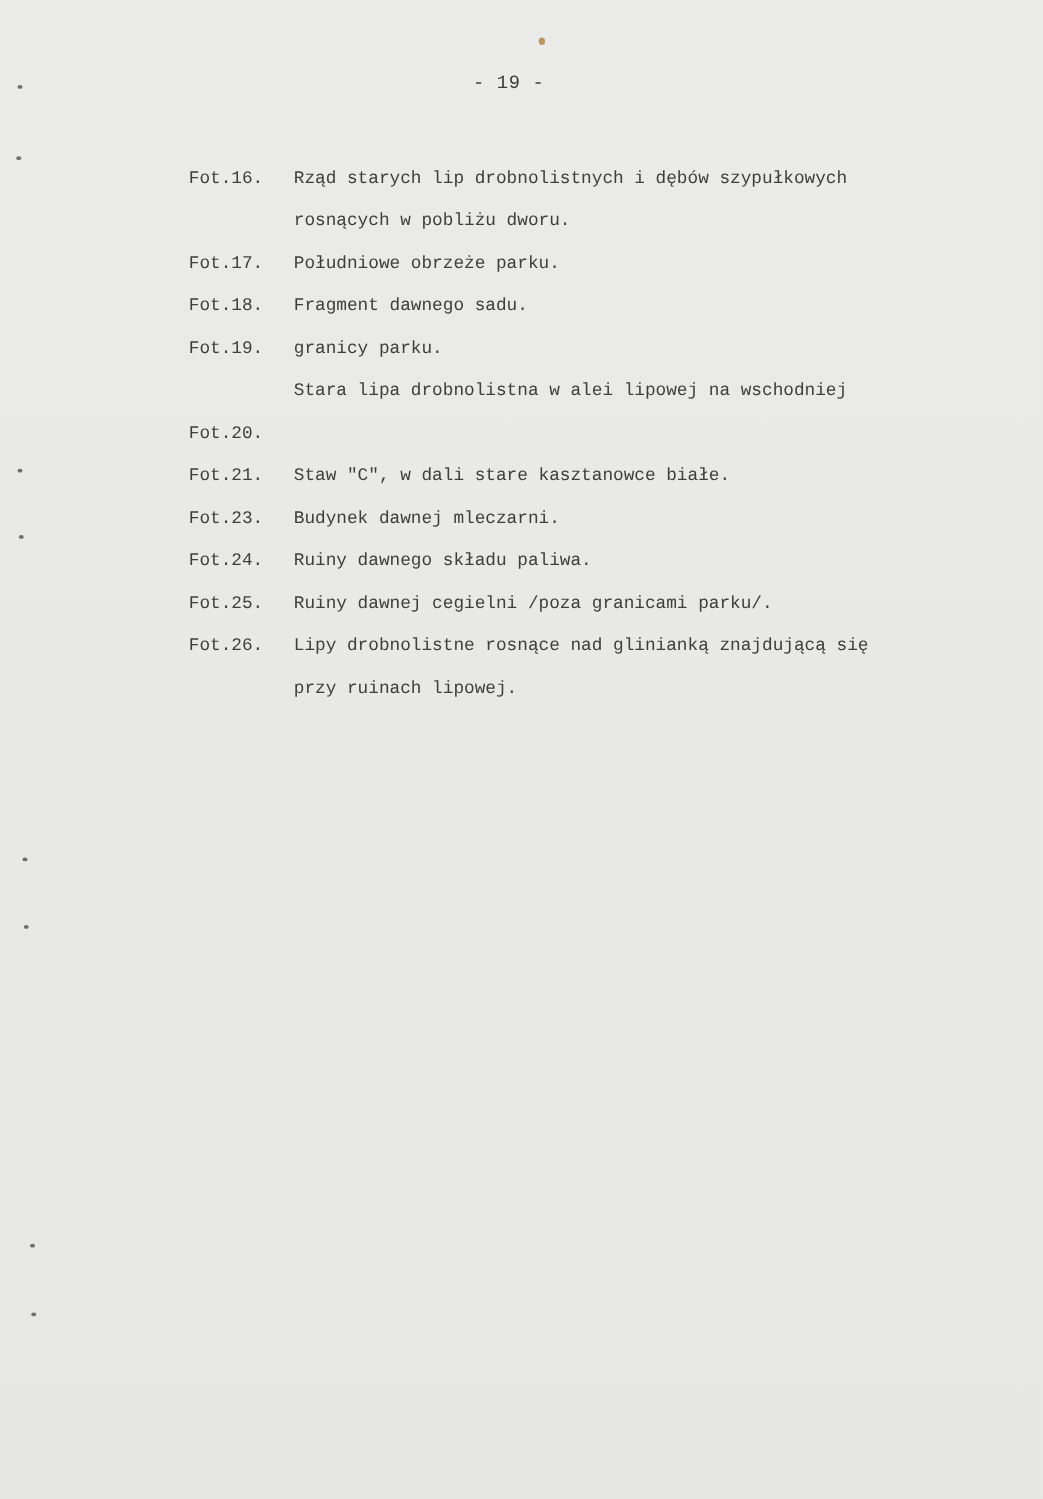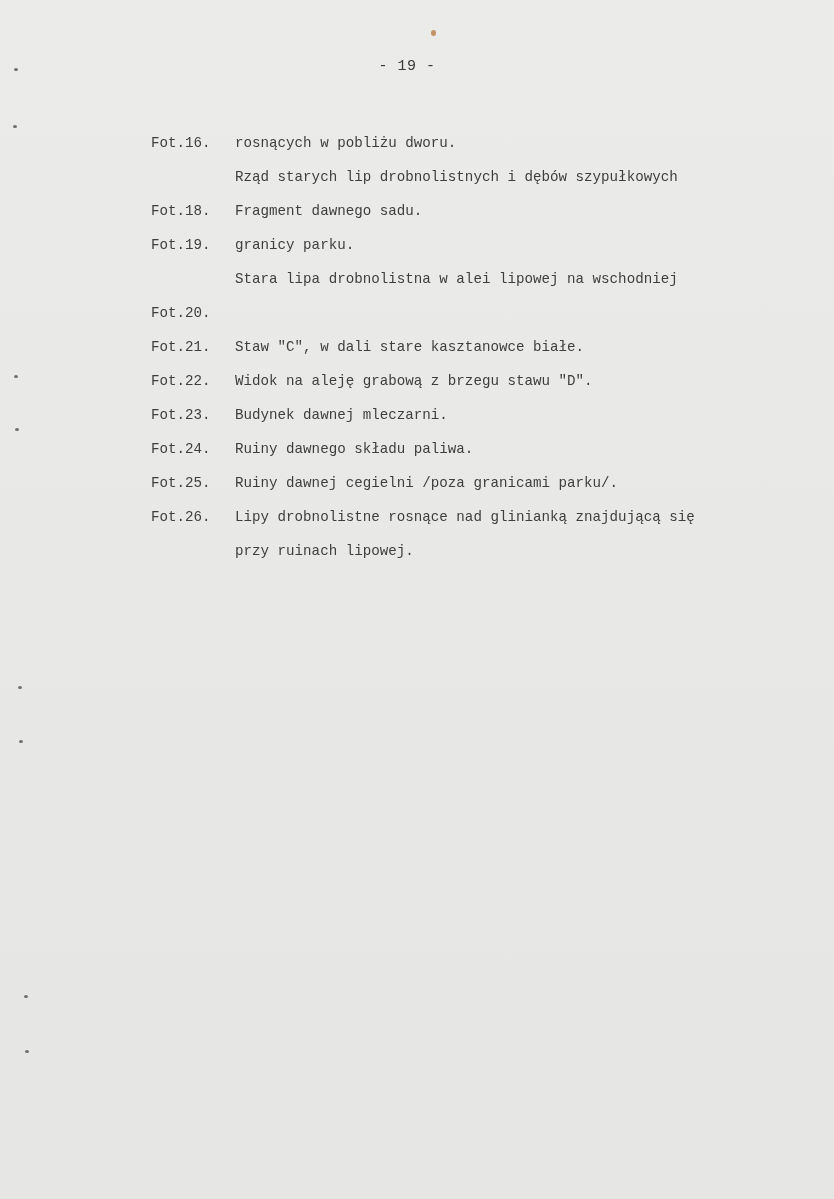--- a/index.html
+++ b/index.html
@@ -92,25 +92,31 @@
   <div class="punch" style="left:24px; top:995px;"></div>
   <div class="punch" style="left:25px; top:1050px;"></div>
 
   <div class="page-number">- 19 -</div>
 
   <div class="captions">
 
     <div class="entry">
       <span class="label">Fot.16.</span>
       <span class="text">
+        <span class="line">Rząd starych lip drobnolistnych i dębów szypułkowych</span>
         <span class="line">rosnących w pobliżu dworu.</span>
-        <span class="line">Rząd starych lip drobnolistnych i dębów szypułkowych</span>
       </span>
     </div>
 
+    <div class="entry">
+      <span class="label">Fot.17.</span>
+      <span class="text">
+        <span class="line">Południowe obrzeże parku.</span>
+      </span>
+    </div>
 
     <div class="entry">
       <span class="label">Fot.18.</span>
       <span class="text">
         <span class="line">Fragment dawnego sadu.</span>
       </span>
     </div>
 
     <div class="entry">
       <span class="label">Fot.19.</span>
@@ -124,26 +130,20 @@
       <span class="label">Fot.20.</span>
     </div>
 
     <div class="entry">
       <span class="label">Fot.21.</span>
       <span class="text">
         <span class="line">Staw "C", w dali stare kasztanowce białe.</span>
       </span>
     </div>
 
-    <div class="entry">
-      <span class="label">Fot.22.</span>
-      <span class="text">
-        <span class="line">Widok na aleję grabową z brzegu stawu "D".</span>
-      </span>
-    </div>
 
     <div class="entry">
       <span class="label">Fot.23.</span>
       <span class="text">
         <span class="line">Budynek dawnej mleczarni.</span>
       </span>
     </div>
 
     <div class="entry">
       <span class="label">Fot.24.</span>

